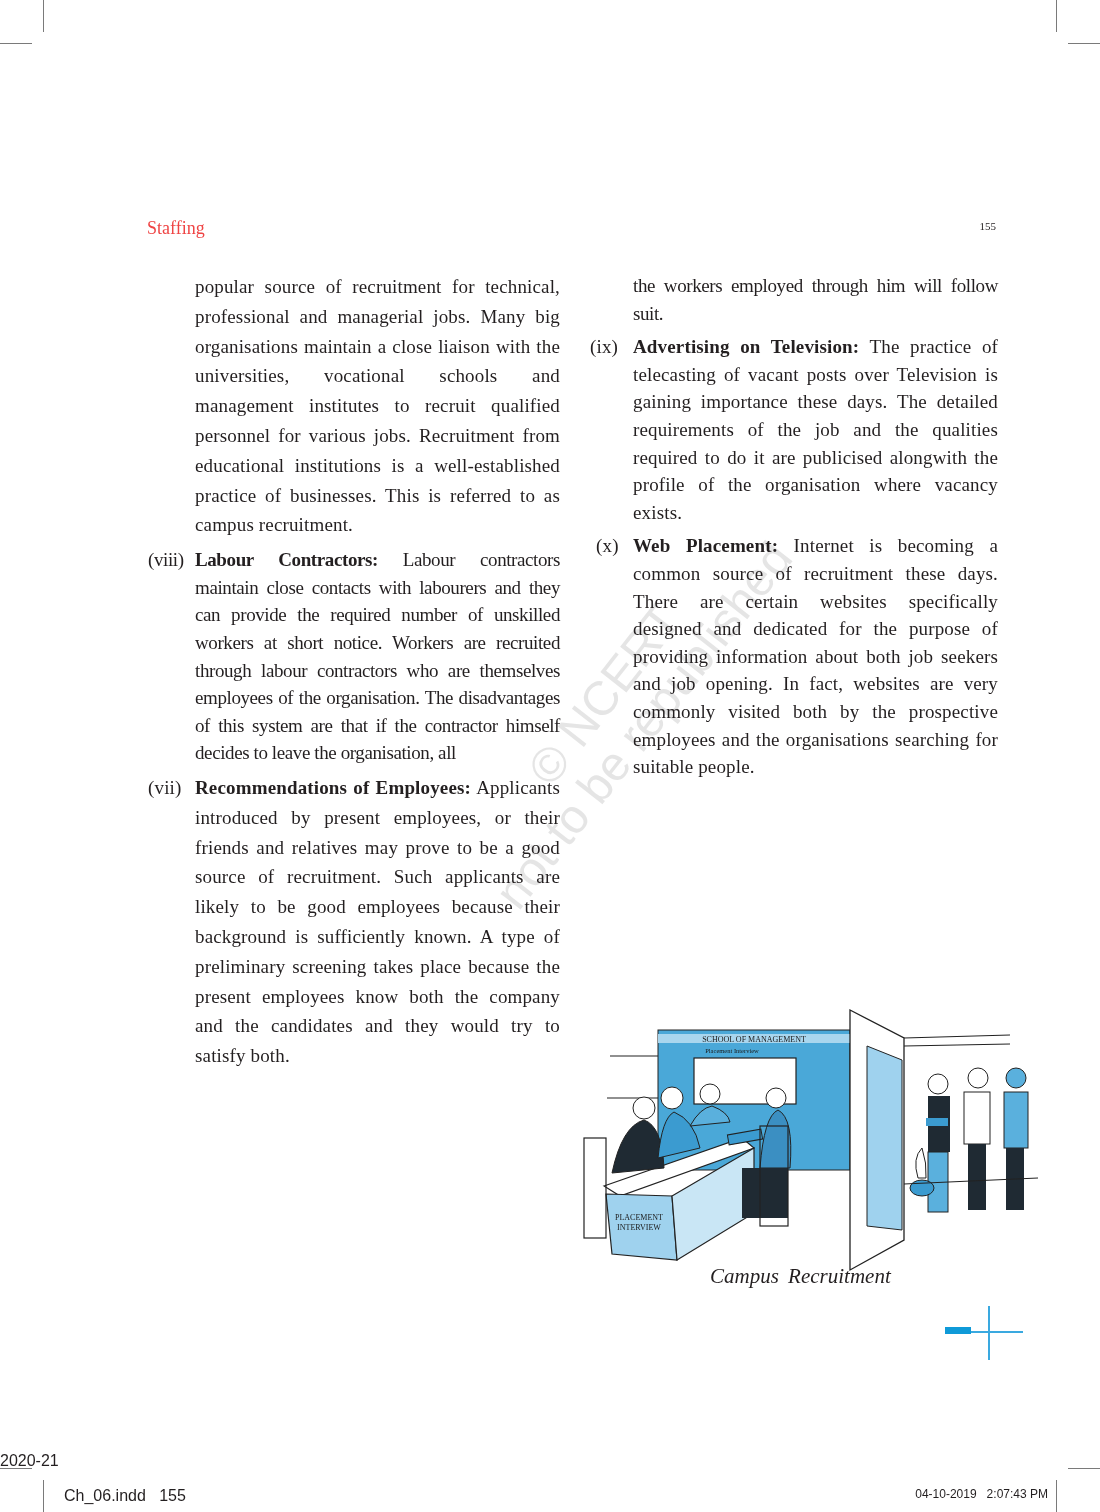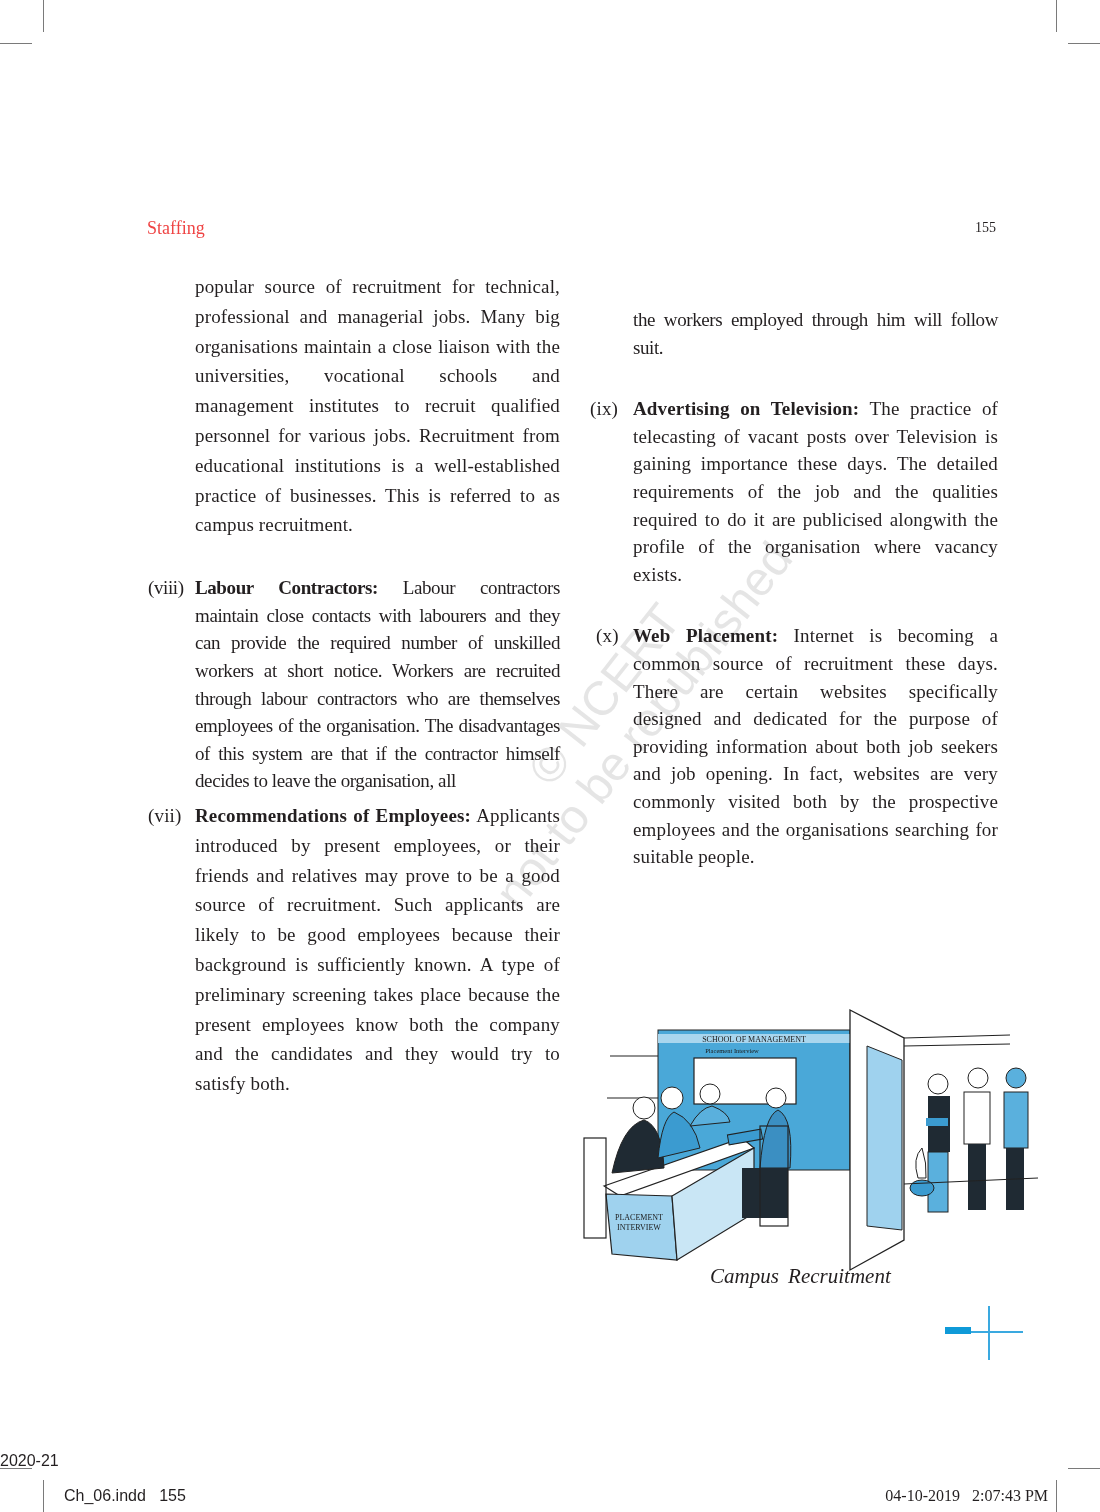--- a/index.html
+++ b/index.html
@@ -2,44 +2,44 @@
 <html><head>
 <meta charset="utf-8">
 <style>
   html, body { margin: 0; padding: 0; }
   body {
     width: 1100px; height: 1512px; position: relative; background: #ffffff;
     font-family: "DejaVu Serif", serif; color: #231f20; overflow: hidden;
   }
   .crop { position: absolute; background: #7a7a7a; }
   .running-head { position: absolute; top: 218px; left: 147px; font-size: 18px; font-family: "Liberation Serif", serif; color: #ef4444; }
-  .page-num { position: absolute; top: 220px; right: 104px; font-size: 14px; font-family: "Liberation Serif", serif; text-align: right; }
+  .page-num { position: absolute; top: 220px; right: 104px; font-size: 11px; font-family: "Liberation Serif", serif; text-align: right; }
   .col { position: absolute; font-size: 19px; line-height: 29.8px; text-align: justify; font-family: "Liberation Serif", serif; letter-spacing: 0.15px; }
   .col-left { left: 148px; top: 272px; width: 412px; }
   .col-right { left: 590px; top: 272px; width: 408px; }
   .item { position: relative; padding-left: 47px; margin-bottom: 6px; }
   .col-right .item { padding-left: 43px; }
   .num { position: absolute; left: 0; top: 0; }
   .bold { font-weight: bold; }
   .cont { padding-left: 47px; margin-bottom: 6px; }
   .col-right .cont { padding-left: 43px; }
-  .tight { line-height: 27.6px; margin-top: 34px; }
+  .tight { line-height: 27.6px; }
   .watermark {
     position: absolute; left: 400px; top: 660px; transform: rotate(-52deg);
     font-family: "Liberation Sans", sans-serif; color: rgba(180,180,180,0.35);
     font-size: 48px; line-height: 50px; text-align: center; pointer-events: none; white-space: nowrap;
   }
   .figure { position: absolute; left: 582px; top: 1008px; width: 456px; height: 272px; }
   .caption { position: absolute; left: 710px; top: 1264px; font-style: italic; font-size: 21px; font-family: "Liberation Serif", serif; word-spacing: 4px; }
   .cap-bar { position: absolute; left: 945px; top: 1327px; width: 26px; height: 7px; background: #0f9ad8; }
   .cap-hline { position: absolute; left: 971px; top: 1331px; width: 52px; height: 2px; background: #3aa9e0; }
   .cap-vline { position: absolute; left: 988px; top: 1306px; width: 2px; height: 54px; background: #3aa9e0; }
   .footer-year { position: absolute; top: 1452px; left: 0; width: 1100px; text-align: left; font-family: "Liberation Sans", sans-serif; font-size: 16px; }
   .slug-left { position: absolute; left: 64px; top: 1487px; font-family: "Liberation Sans", sans-serif; font-size: 16px; }
-  .slug-right { position: absolute; right: 52px; top: 1487px; font-family: Liberation Serif, serif; font-size: 16px; }
+  .slug-right { position: absolute; right: 52px; top: 1487px; font-family: Liberation Sans, sans-serif; font-size: 12px; }
 </style>
 </head>
 <body>
 
 <div class="crop" style="left:43px;top:0;width:1px;height:32px;"></div>
 <div class="crop" style="left:1056px;top:0;width:1px;height:32px;"></div>
 <div class="crop" style="left:0;top:43px;width:32px;height:1px;"></div>
 <div class="crop" style="left:1068px;top:43px;width:32px;height:1px;"></div>
 <div class="crop" style="left:0;top:1468px;width:32px;height:1px;"></div>
 <div class="crop" style="left:1068px;top:1468px;width:32px;height:1px;"></div>

